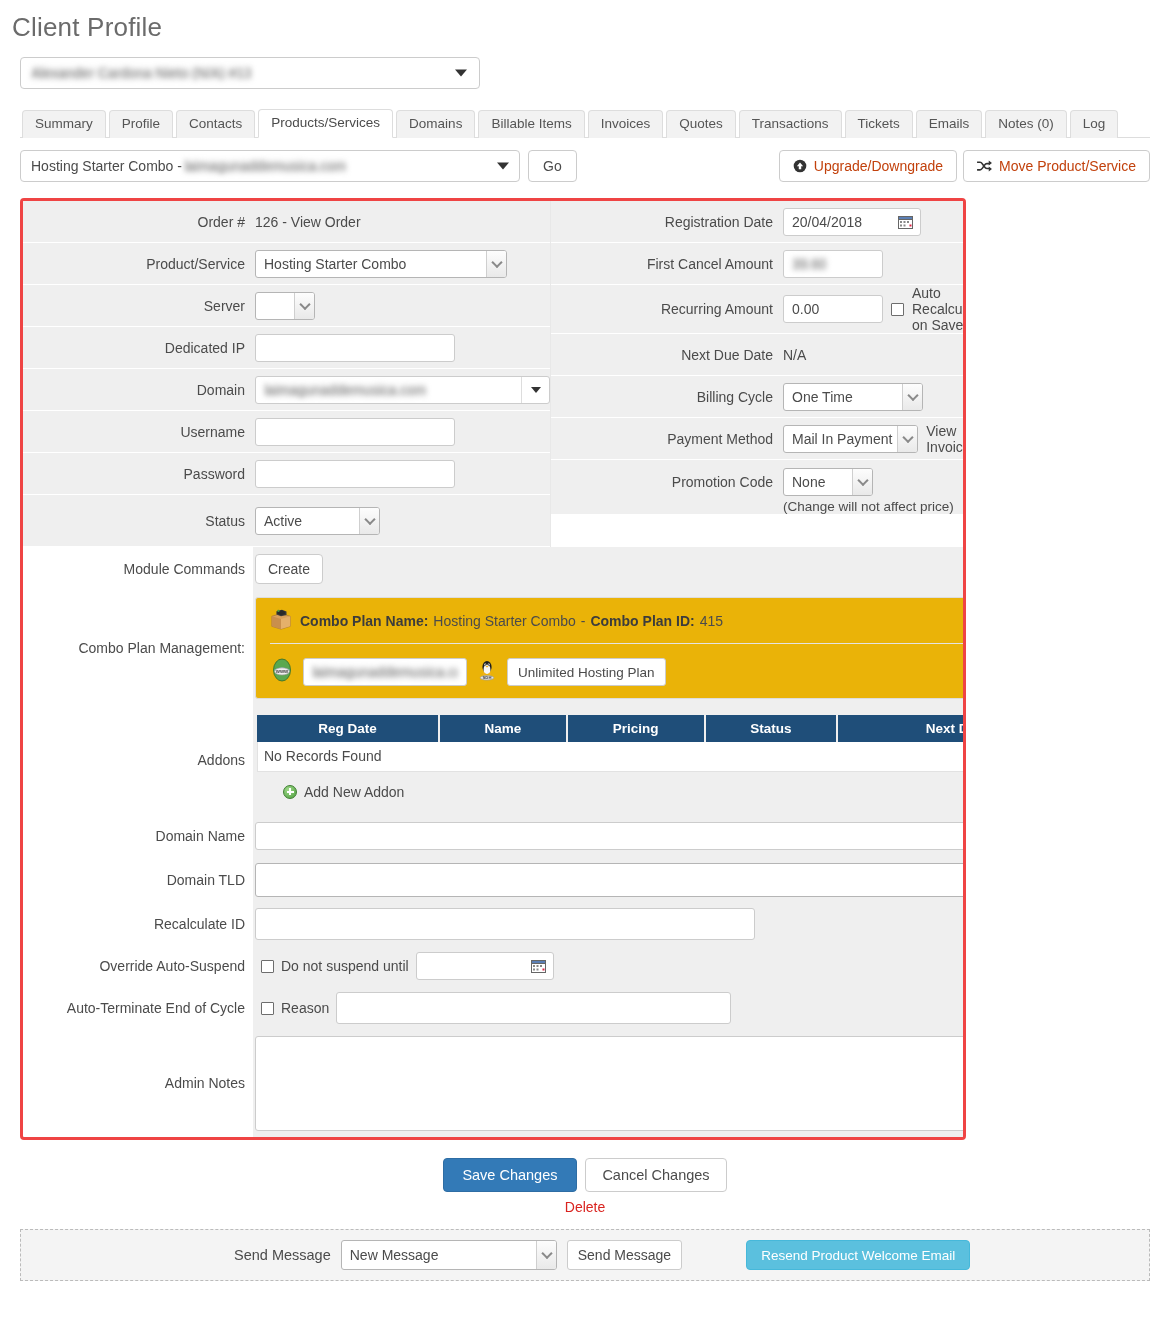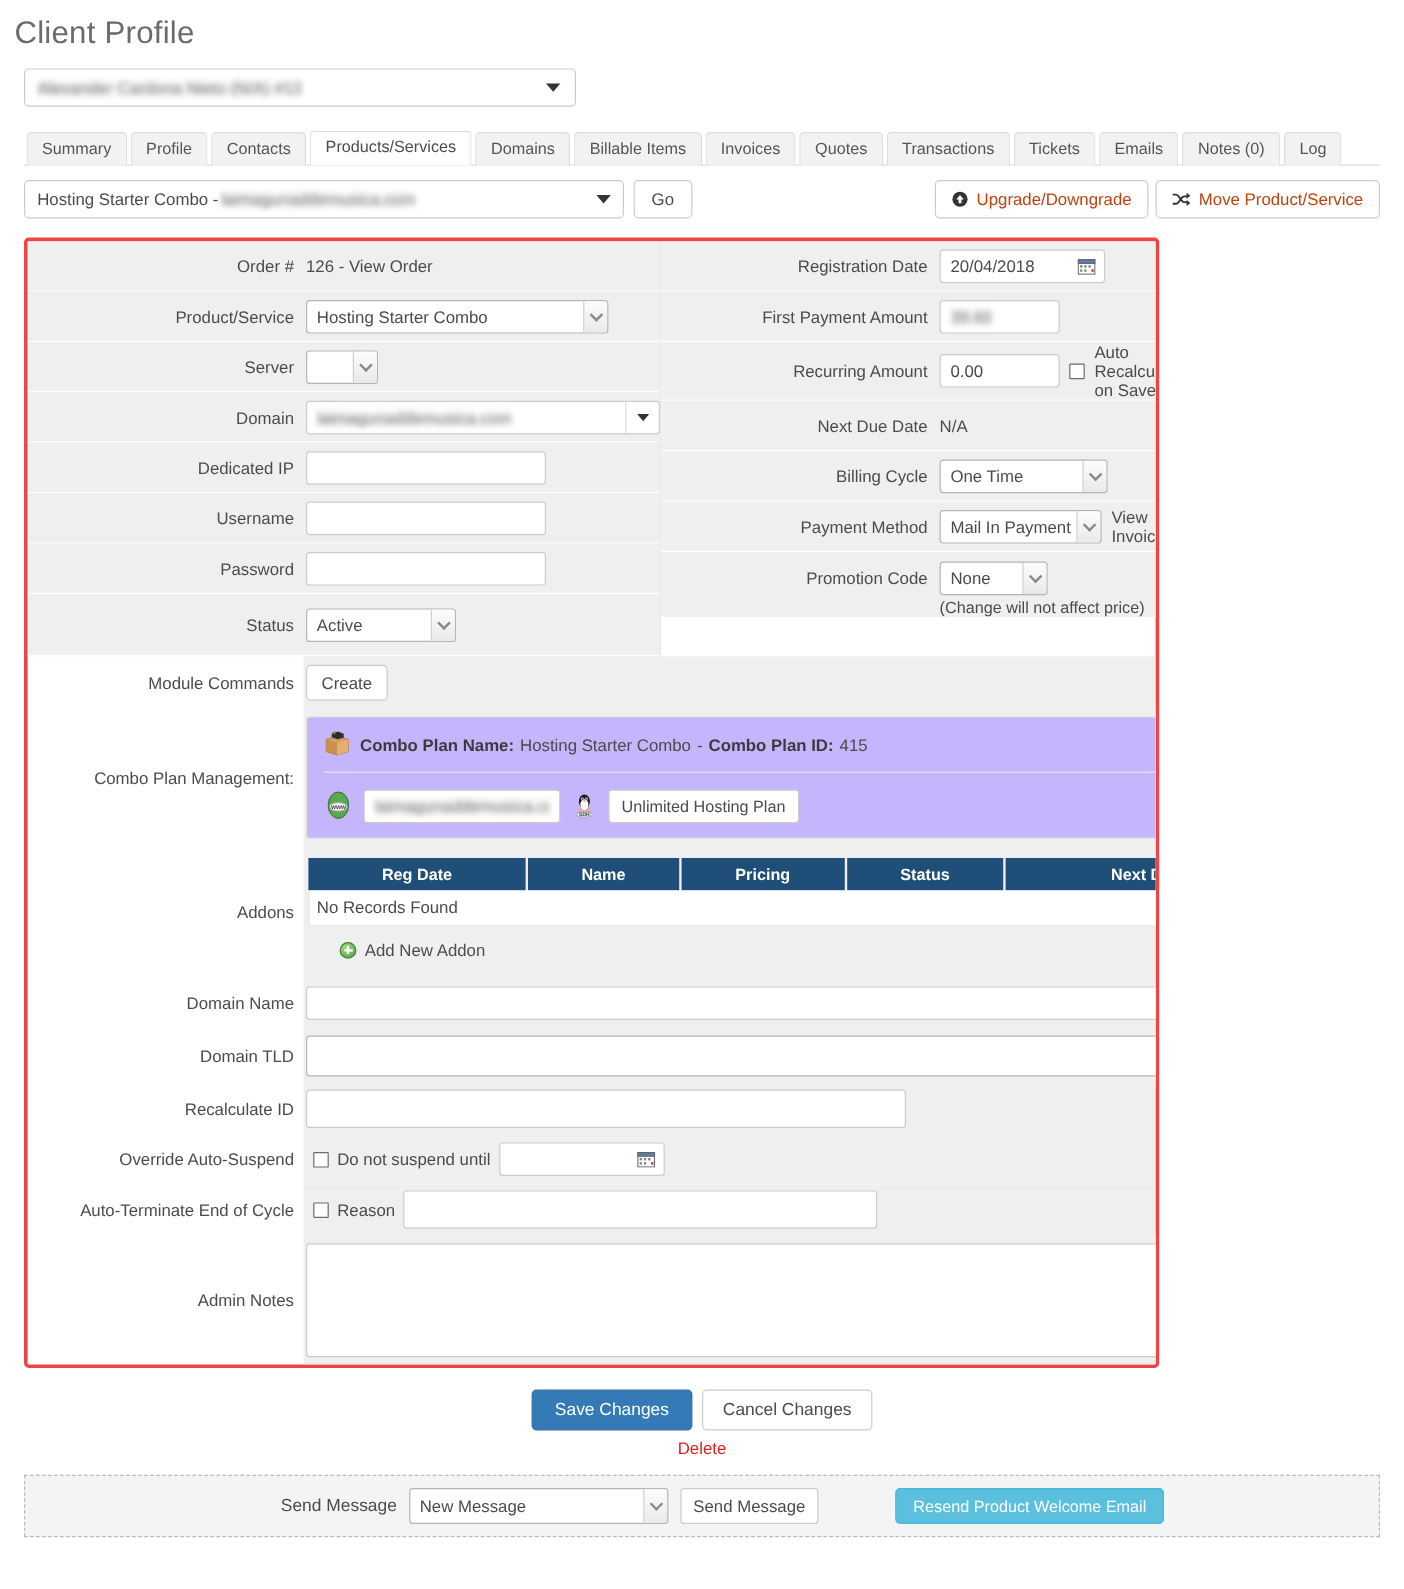--- a/index.html
+++ b/index.html
@@ -255,33 +255,33 @@
     height: 30px;
     border: 1px solid #ccc; border-radius: 4px;
     background: #fff; color: #4b4b4b;
     padding: 0 12px; font-size: 14px; font-family: inherit; cursor: pointer;
   }
 
   
   .combo-box {
     border: 1px solid #ddd;
     border-radius: 3px;
-    background: #c4b5fd;
+    background: #eab308;
     margin: 6px 0;
     width: 884px;
     padding: 10px 14px 12px 14px;
   }
   .combo-head {
     display: flex; align-items: center; gap: 8px;
     padding-bottom: 10px;
     border-bottom: 1px solid #e4e4e4;
     font-size: 14px;
   }
   .combo-head b { color: #3c3c3c; }
-  .combo-row { display: flex; align-items: center; gap: 9px; padding-top: 14px; }
+  .combo-row { display: flex; align-items: flex-start; gap: 9px; padding-top: 14px; }
   .combo-field {
     border: 1px solid #ccc; border-radius: 3px; background: #fff;
     height: 28px; width: 164px; display: flex; align-items: center; padding: 0 8px;
     overflow: hidden;
   }
   .plan-pill {
     border: 1px solid #ccc; border-radius: 3px; background: #fff;
     height: 28px; display: flex; align-items: center; padding: 0 10px;
     font-size: 13.5px; color: #4b4b4b;
   }
@@ -458,36 +458,36 @@
           <div class="flabel">Server</div>
           <div class="fval">
             <div class="sel" style="width:60px">
               <span></span>
               <span class="chev"></span>
             </div>
           </div>
         </div>
 
         <div class="frow striped">
+          <div class="flabel">Dedicated IP</div>
+          <div class="fval">
+              <input type="text" style="width: 200px;" value="">
+            </div>
+        </div>
+
+        <div class="frow striped">
           <div class="flabel">Domain</div>
           <div class="fval">
             <div class="dropbox" style="width:295px">
               <span class="blurred">laimagunaddemusica.com</span>
               <span class="dbtn">
                   <span class="tri"></span>
                 </span>
             </div>
           </div>
-        </div>
-
-        <div class="frow striped">
-          <div class="flabel">Dedicated IP</div>
-          <div class="fval">
-              <input type="text" style="width: 200px;" value="">
-            </div>
         </div>
 
         <div class="frow striped">
           <div class="flabel">Username</div>
           <div class="fval">
               <input type="text" style="width: 200px;" value="">
             </div>
         </div>
 
         <div class="frow striped">
@@ -527,21 +527,21 @@
                       <rect x="5.5" y="9.5" width="2" height="2"></rect>
                   </g>
                   <rect x="11.5" y="9.5" width="2" height="2" fill="#d24"></rect>
                 </svg>
               </span>
             </div>
           </div>
         </div>
 
         <div class="frow striped">
-          <div class="flabel">First Payment Amount</div>
+          <div class="flabel">First Cancel Amount</div>
           <div class="fval">
             <div class="fakeinput" style="width:100px;display:flex;align-items:center">
               <span class="blurred">39.60</span>
             </div>
           </div>
         </div>
 
         <div class="frow striped">
           <div class="flabel">Recurring Amount</div>
           <div class="fval">

